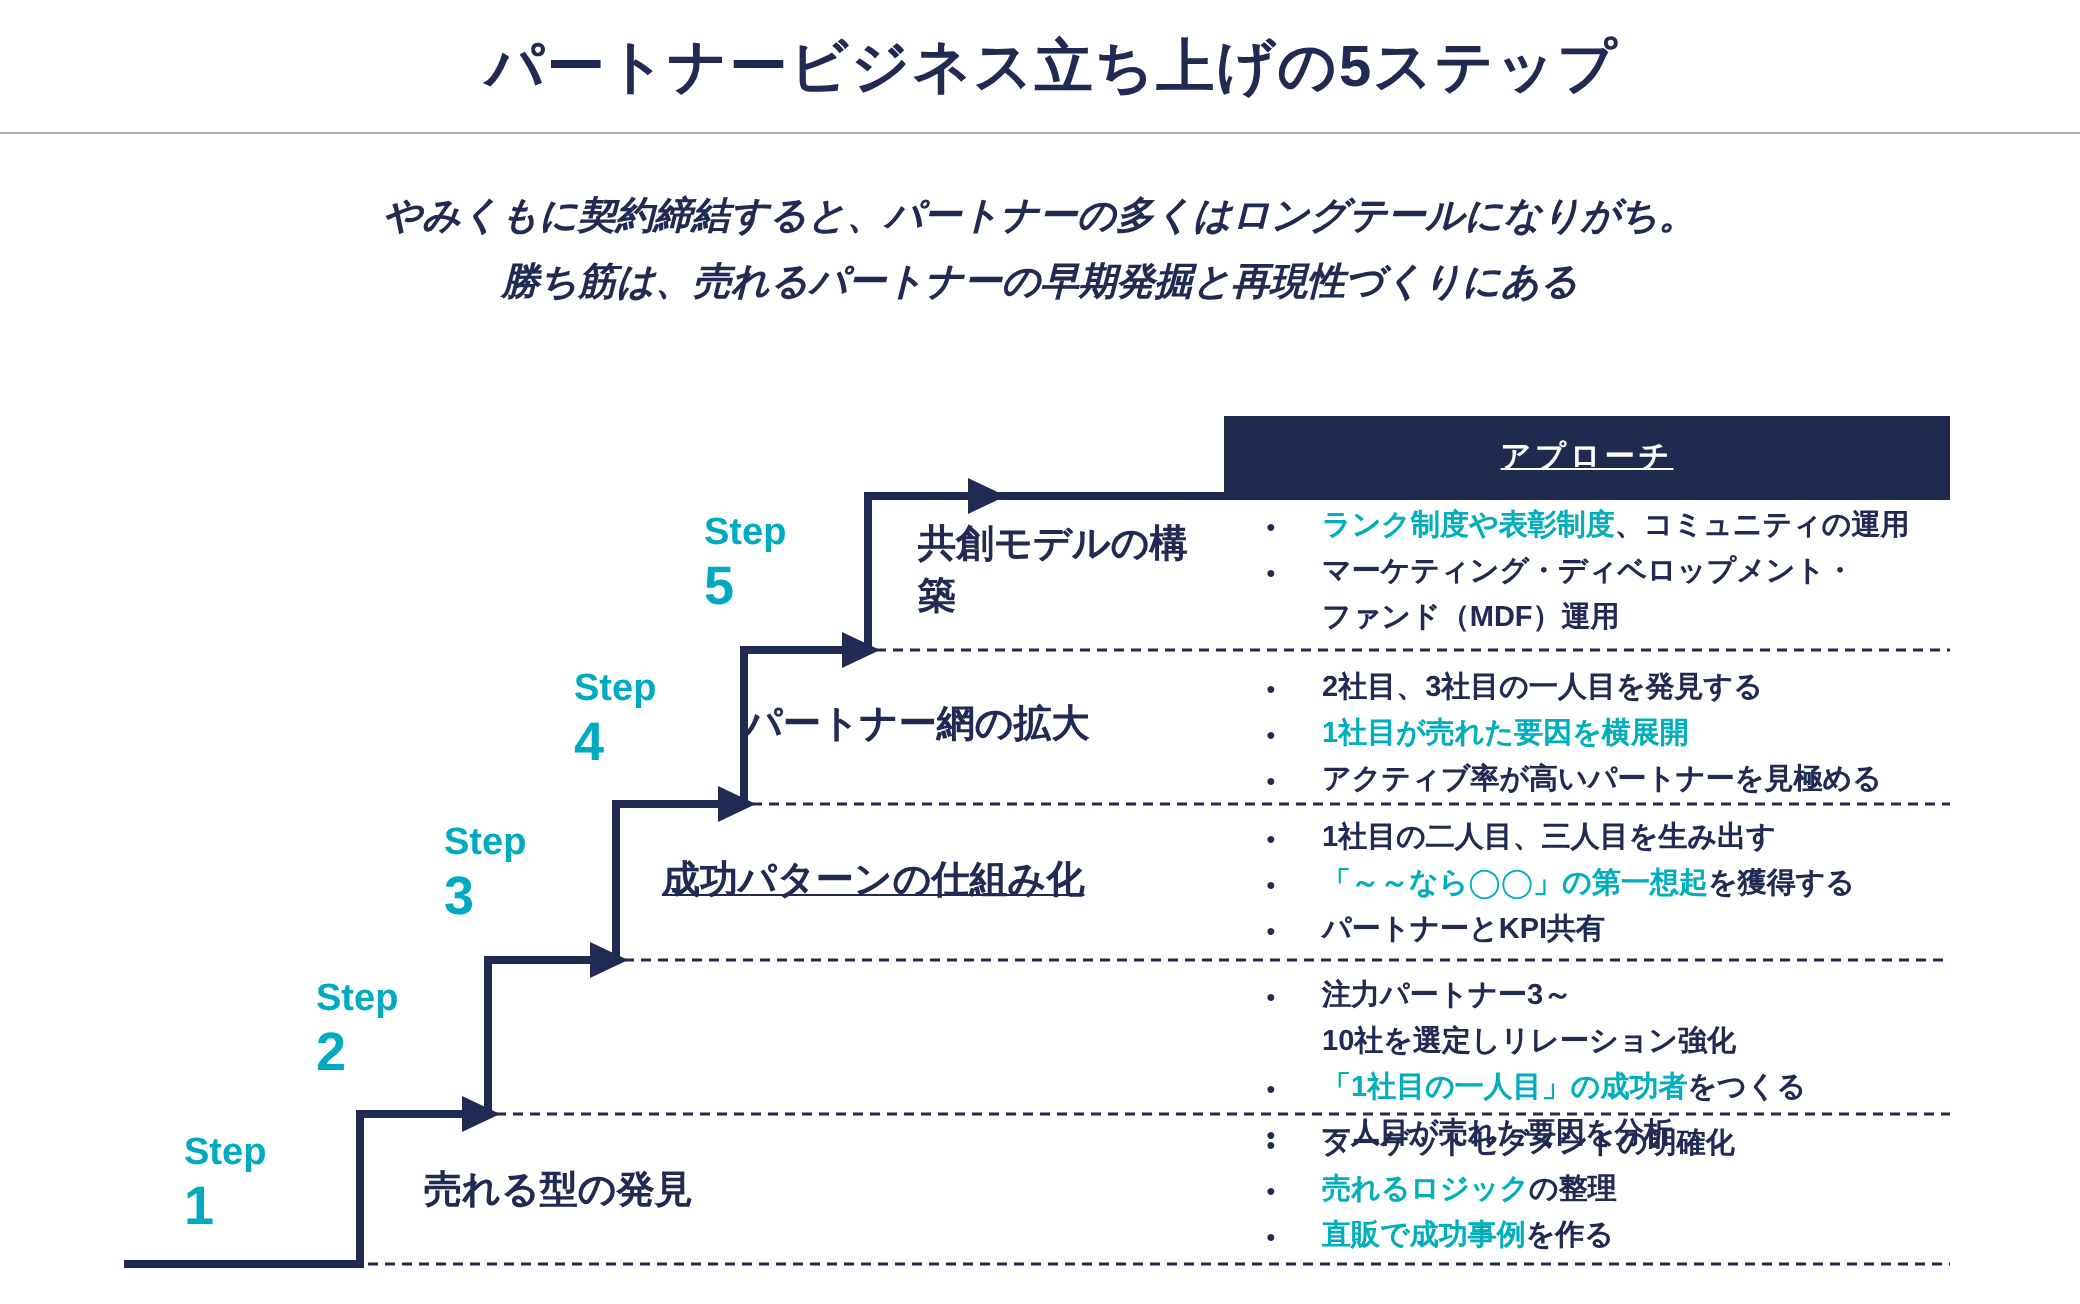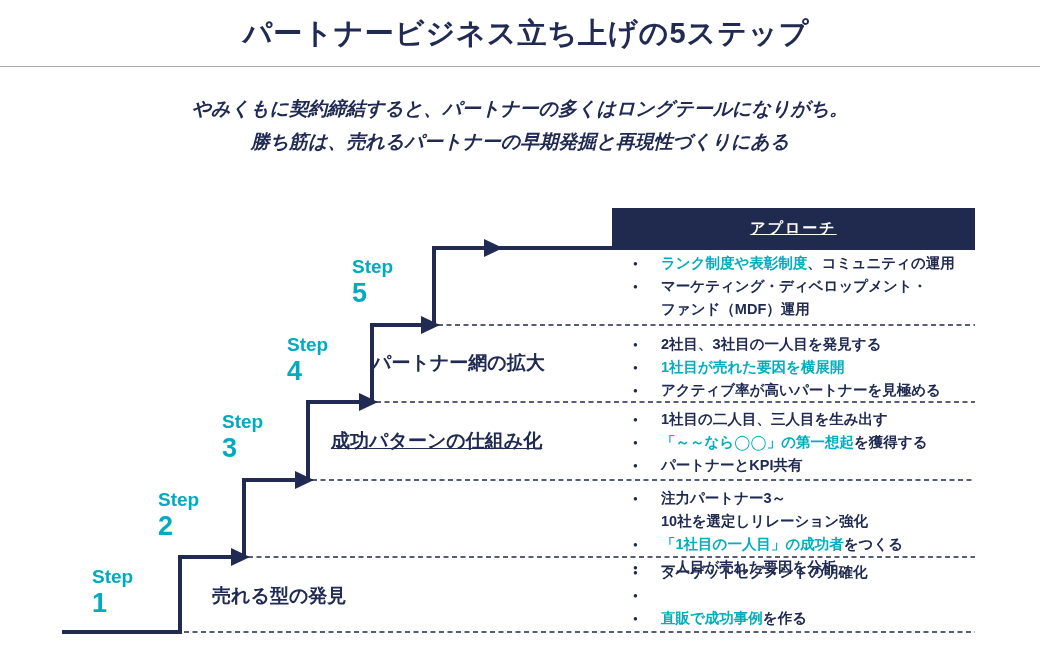--- a/index.html
+++ b/index.html
@@ -122,20 +122,21 @@
     <span class="step-num">1</span>
   </div>
   <div class="row-title rt-1">売れる型の発見</div>
   <ul class="bullets bl-1">
       <li class="bullet">
         <span class="dot">●</span>
         <span class="bullet-text"><span class="seg-navy">ターゲットセグメントの明確化</span></span>
       </li>
       <li class="bullet">
         <span class="dot">●</span>
+        <span class="bullet-text"><span class="seg-teal">売れるロジック</span><span class="seg-navy">の整理</span></span>
       </li>
       <li class="bullet">
         <span class="dot">●</span>
         <span class="bullet-text"><span class="seg-teal">直販で成功事例</span><span class="seg-navy">を作る</span></span>
       </li>
     </ul>
 
   <div class="step-label sl-2">
     <span class="step-word">Step</span>
     <span class="step-num">2</span>
@@ -192,20 +193,21 @@
       <li class="bullet">
         <span class="dot">●</span>
         <span class="bullet-text"><span class="seg-navy">アクティブ率が高いパートナーを見極める</span></span>
       </li>
     </ul>
 
   <div class="step-label sl-5">
     <span class="step-word">Step</span>
     <span class="step-num">5</span>
   </div>
+  <div class="row-title rt-5">共創モデルの構築</div>
   <ul class="bullets bl-5">
       <li class="bullet">
         <span class="dot">●</span>
         <span class="bullet-text"><span class="seg-teal">ランク制度や表彰制度</span><span class="seg-navy">、コミュニティの運用</span></span>
       </li>
       <li class="bullet">
         <span class="dot">●</span>
         <span class="bullet-text"><span class="seg-navy">マーケティング・ディベロップメント・
 ファンド（MDF）運用</span></span>
       </li>

